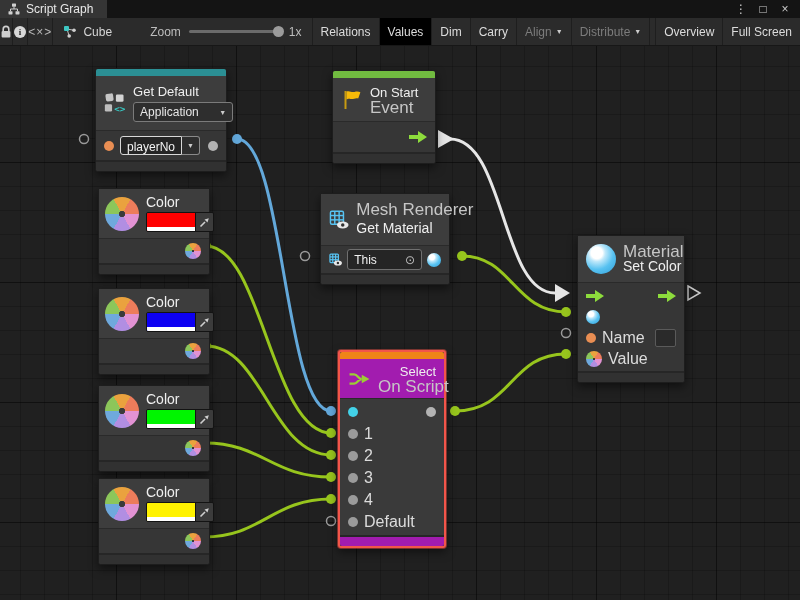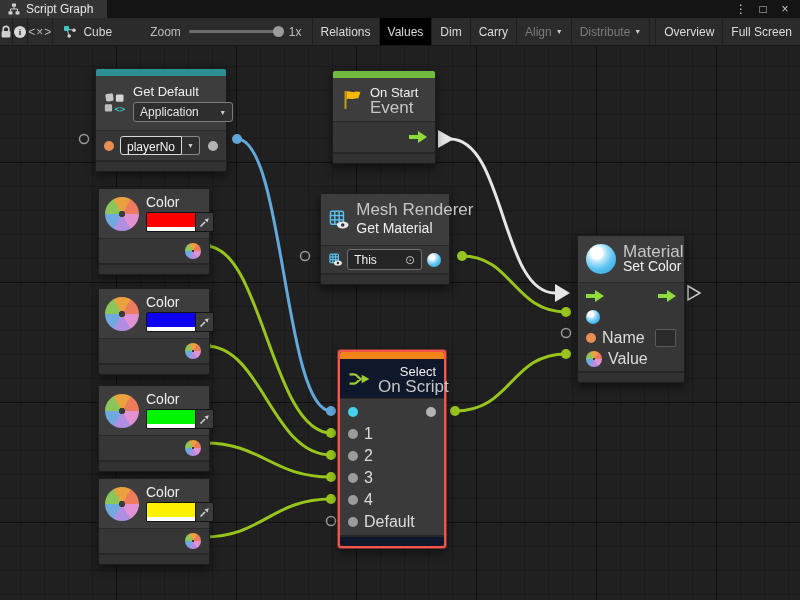--- a/index.html
+++ b/index.html
@@ -41,21 +41,21 @@
   .node.selected{border:2px solid #f2554a;box-shadow:0 0 0 1px rgba(242,85,74,.45),0 4px 10px rgba(0,0,0,.5);}
   .cbar{height:7px;border-radius:2px 2px 0 0;}
   .nhead{display:flex;align-items:center;gap:7px;padding:8px;background:#3d3d3d;}
   .hcol{display:flex;flex-direction:column;gap:3px;min-width:0;}
   .t1{font-size:13px;line-height:15px;color:#efefef;white-space:nowrap;}
   .t1.big{font-size:14px;}
   .t2{font-size:17px;line-height:13px;color:#c6c6c6;white-space:nowrap;}
   .nbody{background:#363636;border-top:1px solid #2a2a2a;}
   .prow{display:flex;align-items:center;gap:6px;padding:0 8px;height:22px;}
   .nfoot{height:9px;background:#313131;border-top:2px solid #262626;border-radius:0 0 2px 2px;}
-  .selected .nhead,.selected .nfoot{background:#0f172a;justify-content:center;}
+  .selected .nhead,.selected .nfoot{background:#a21caf;justify-content:center;}
   .dot{width:10px;height:10px;border-radius:50%;flex:none;}
   .plabel{color:#dcdcdc;font-size:16px;}
   .wheel{border-radius:50%;flex:none;
     background:radial-gradient(circle at 50% 50%, #3a3a3a 0 12%, rgba(0,0,0,0) 13%),
       conic-gradient(from -30deg,#eaa23e 0 60deg,#ec7c5b 0 120deg,#e292d3 0 180deg,#b18ee2 0 240deg,#6fa9dd 0 300deg,#8cc65a 0 360deg);}
   .wheel.big{width:34px;height:34px;}
   .wheel.small{width:16px;height:16px;}
   .sphere{border-radius:50%;flex:none;
     background:radial-gradient(circle at 36% 30%, #ffffff 0 20%, #bfe8fa 30%, #58c2f1 58%, #2f9ed8 100%);}
   .ddl{display:flex;align-items:center;justify-content:space-between;gap:6px;height:18px;min-width:86px;

